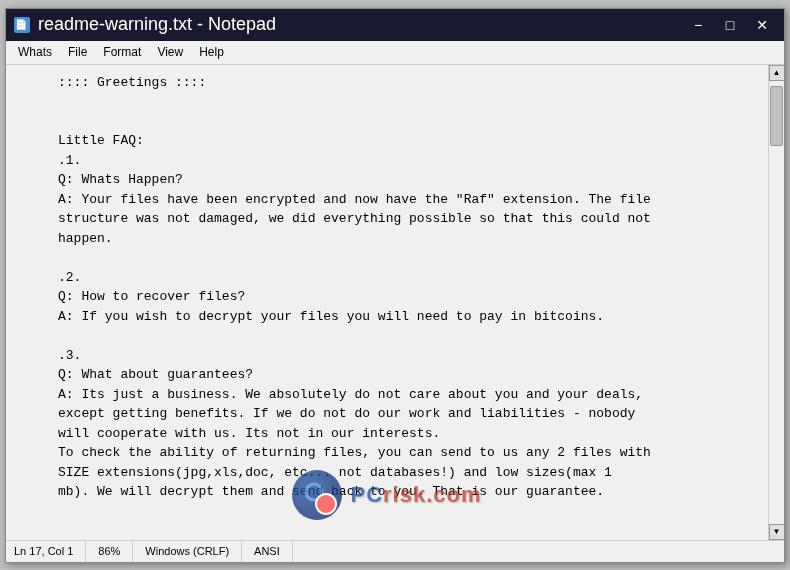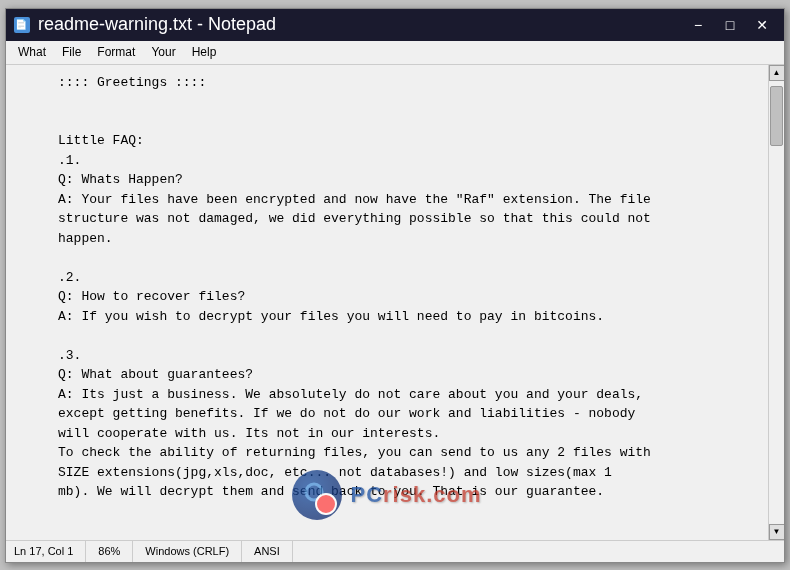--- a/index.html
+++ b/index.html
@@ -220,24 +220,24 @@
     <div class="title-bar-icon">📄</div>
     <span class="title-bar-title">readme-warning.txt - Notepad</span>
     <div class="title-bar-buttons">
       <button class="title-btn">−</button>
       <button class="title-btn">□</button>
       <button class="title-btn close">✕</button>
     </div>
   </div>
 
   <div class="menu-bar">
-    <div class="menu-item">What</div>
+    <div class="menu-item">Whats</div>
     <div class="menu-item">File</div>
     <div class="menu-item">Format</div>
-    <div class="menu-item">Your</div>
+    <div class="menu-item">View</div>
     <div class="menu-item">Help</div>
   </div>
 
   <div class="content-wrapper">
     <div class="text-area">:::: Greetings ::::
 
 
 Little FAQ:
 .1.
 Q: Whats Happen?

